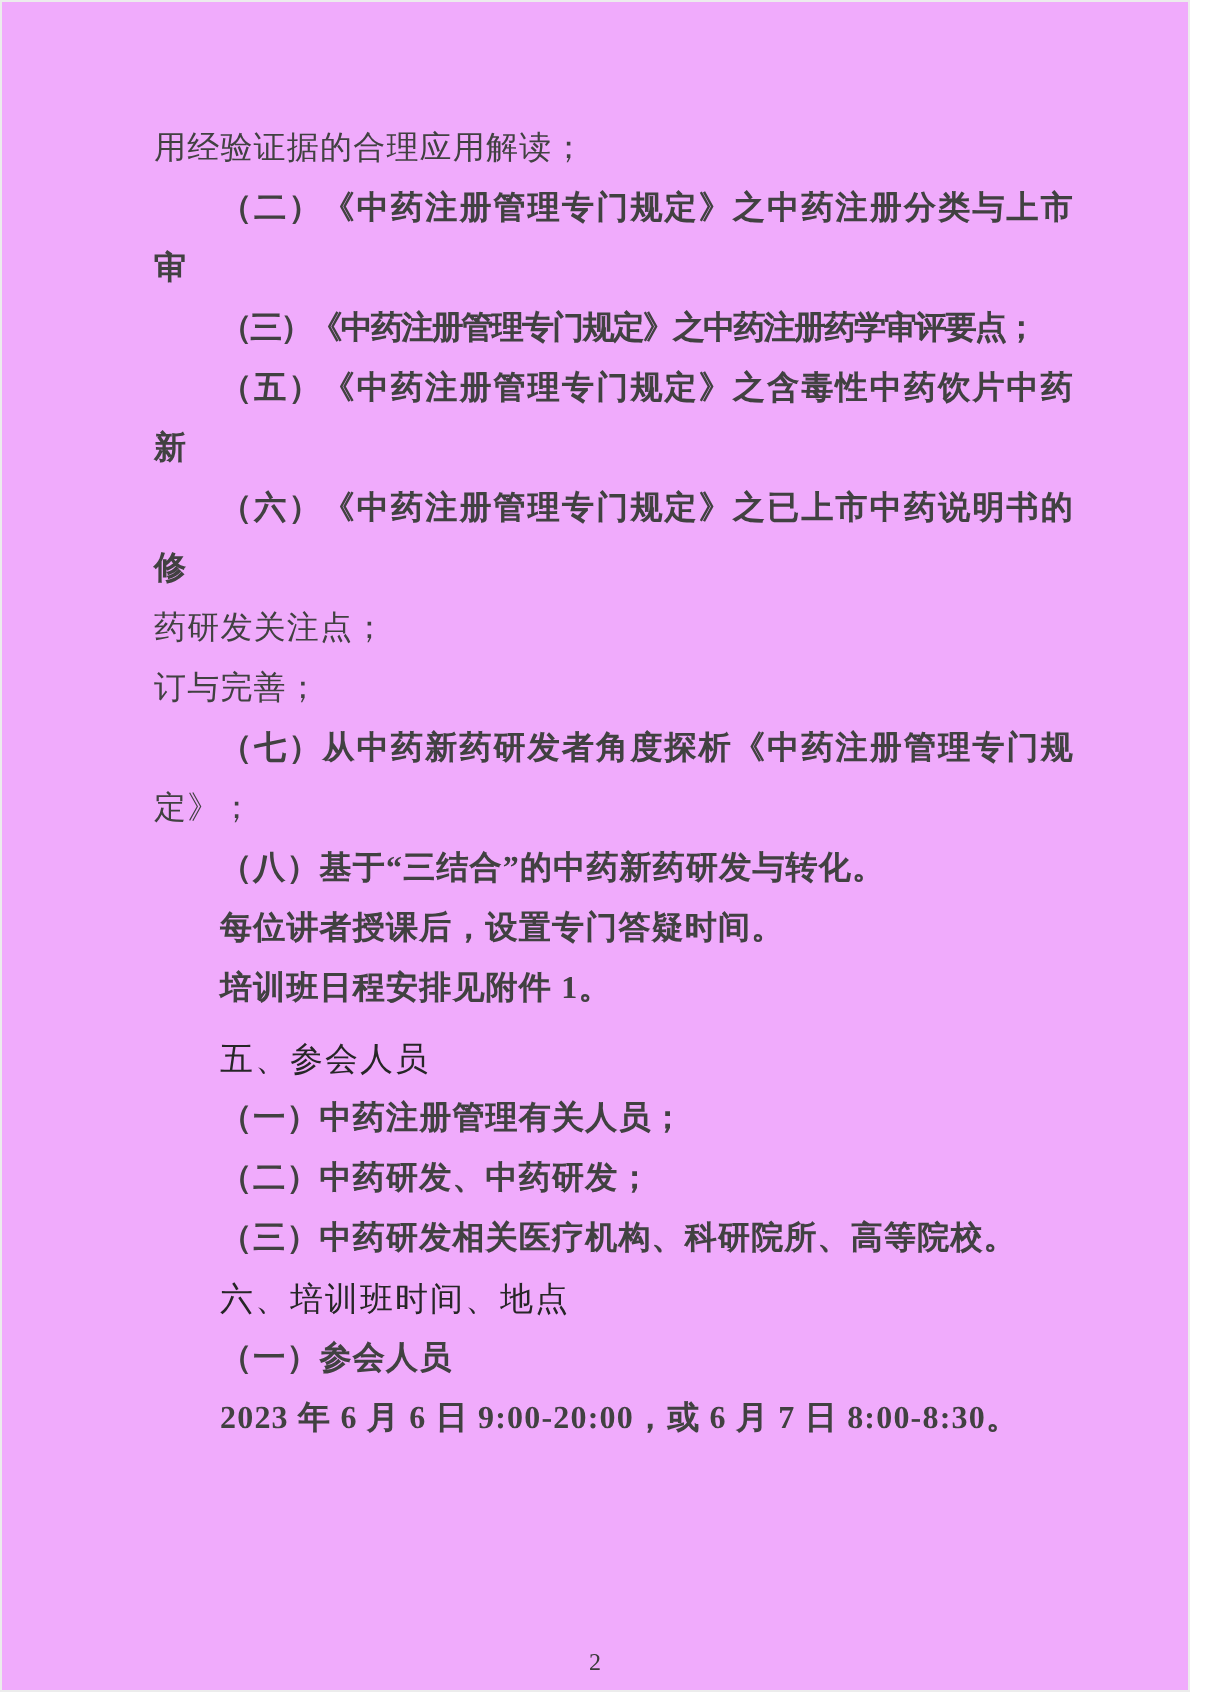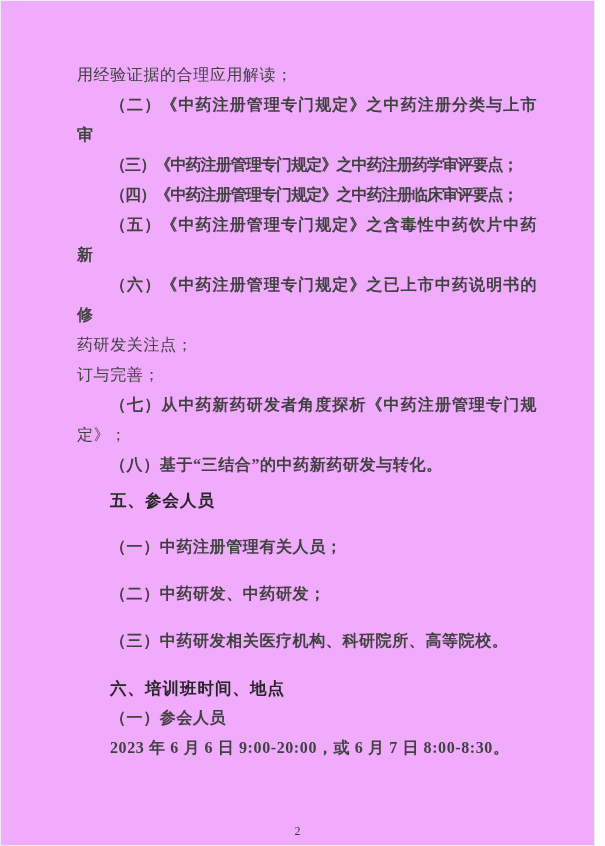--- a/index.html
+++ b/index.html
@@ -37,57 +37,58 @@
     text-align-last: justify;
   }
   
   .tight {
     letter-spacing: -0.9px;
     white-space: nowrap;
   }
   
   .h {
     font-family: "Liberation Sans", sans-serif;
-    font-weight: 700;
+    font-weight: 400;
     font-size: 16.5px;
     letter-spacing: 1px;
     color: #262626;
     text-indent: 33px;
   }
   .hfirst { margin-top: 5px; }
   
-  .sp { margin-top: 17px; }
+  .sp { }
   .footer {
     position: absolute;
     bottom: 8px;
     left: 0;
     right: 0;
     text-align: center;
     font-size: 12px;
     line-height: 14px;
     color: #3a3a3a;
     letter-spacing: 0;
   }
 </style>
 </head>
 <body>
 
 <div class="page">
   <div class="content">
     <div class="line">用经验证据的合理应用解读；</div>
     <div class="line ind fill">（二）《中药注册管理专门规定》之中药注册分类与上市审</div>
     <div class="line ind tight">（三）《中药注册管理专门规定》之中药注册药学审评要点；</div>
-    <div class="line ind tight">（四）《中药注册管理专门规定》之中药注册临床审评要点；</div>
     <div class="line ind fill">（五）《中药注册管理专门规定》之含毒性中药饮片中药新</div>
     <div class="line ind fill">（六）《中药注册管理专门规定》之已上市中药说明书的修</div>
     <div class="line">药研发关注点；</div>
     <div class="line">订与完善；</div>
     <div class="line ind fill">（七）从中药新药研发者角度探析《中药注册管理专门规</div>
     <div class="line">定》；</div>
     <div class="line ind">（八）基于“三结合”的中药新药研发与转化。</div>
+    <div class="line ind">每位讲者授课后，设置专门答疑时间。</div>
+    <div class="line ind">培训班日程安排见附件 1。</div>
     <div class="line h hfirst">五、参会人员</div>
     <div class="line ind sp">（一）中药注册管理有关人员；</div>
     <div class="line ind sp">（二）中药研发、中药研发；</div>
     <div class="line ind sp">（三）中药研发相关医疗机构、科研院所、高等院校。</div>
     <div class="line h sp">六、培训班时间、地点</div>
     <div class="line ind">（一）参会人员</div>
     <div class="line ind">2023 年 6 月 6 日 9:00-20:00，或 6 月 7 日 8:00-8:30。</div>
 
   </div>
 

